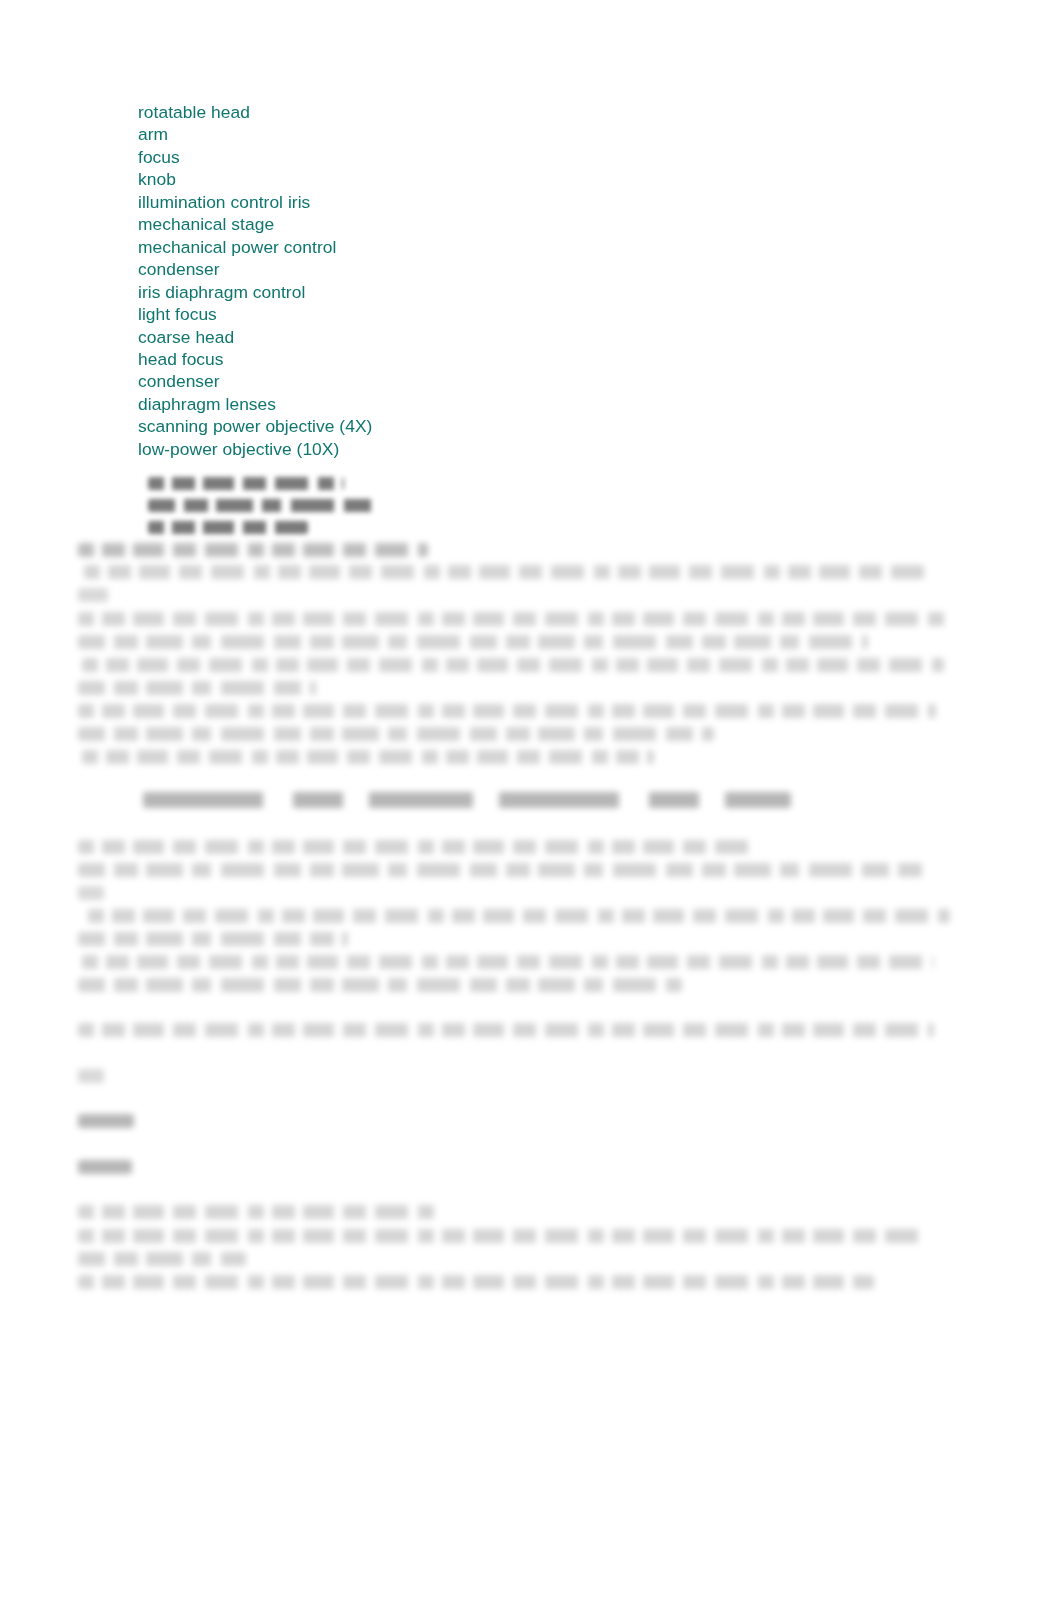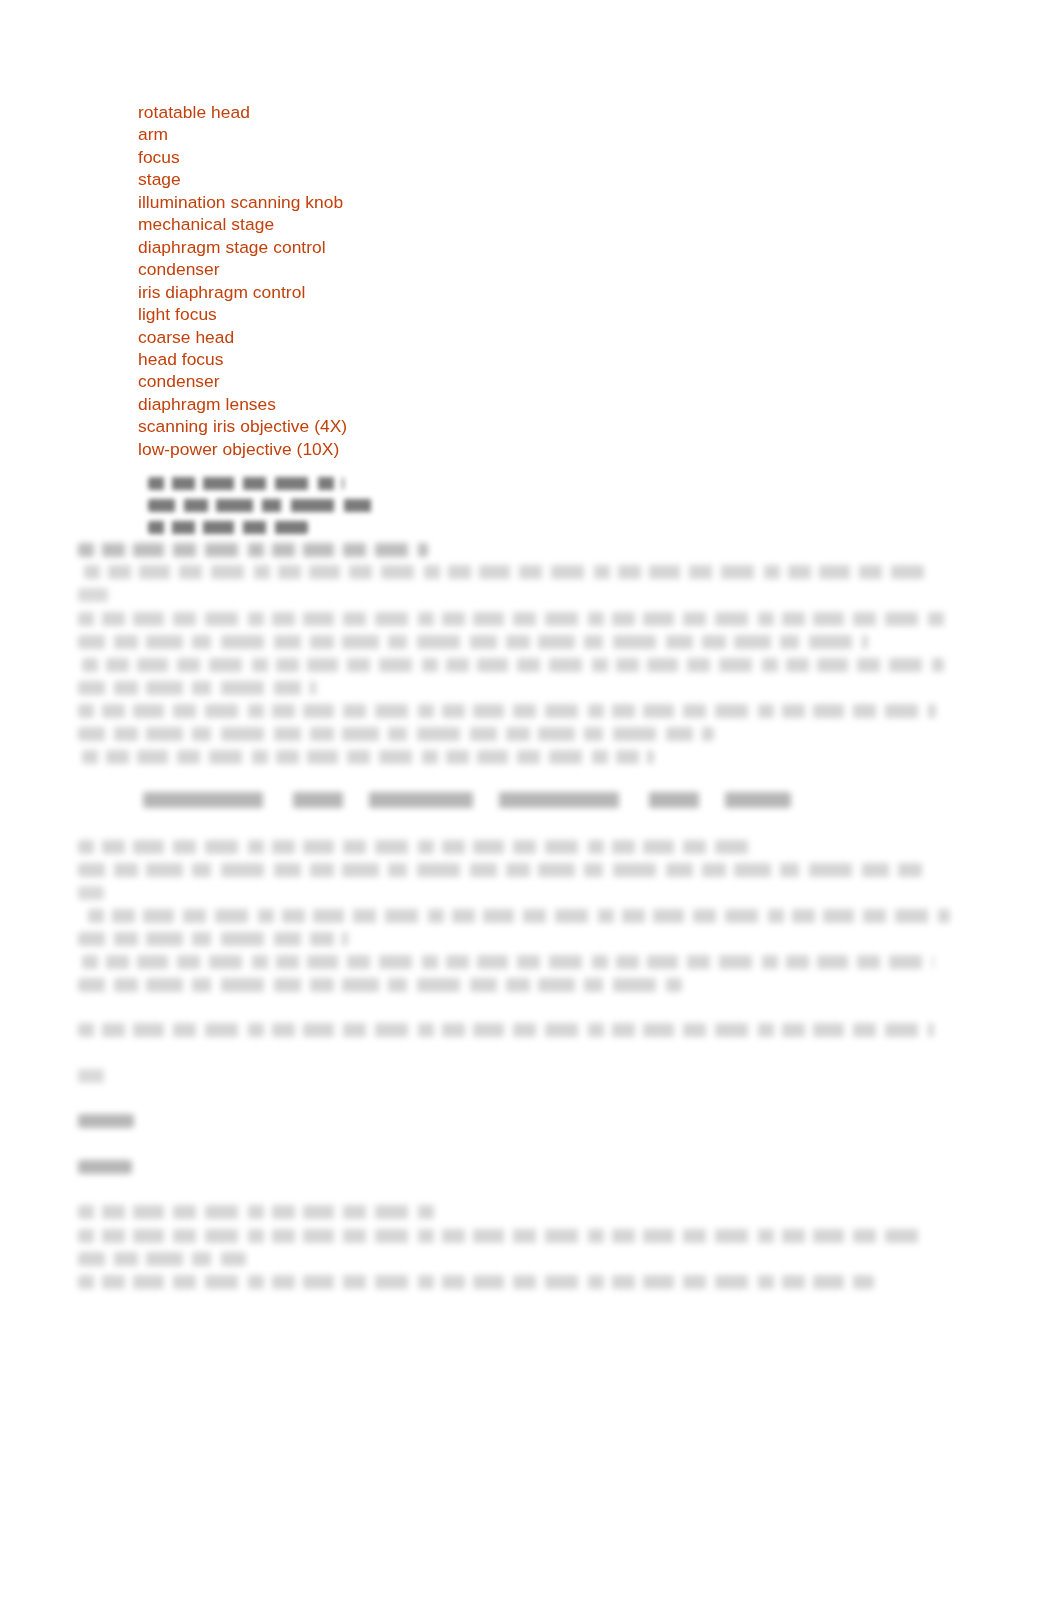--- a/index.html
+++ b/index.html
@@ -25,21 +25,21 @@
     position: absolute;
     left: 138px;
     top: 101px;
     margin: 0;
     padding: 0;
     list-style: none;
   }
   .parts-list li {
     font-size: 17.4px;
     line-height: 22.45px;
-    color: #c2410c;
+    color: #0f766e;
     white-space: nowrap;
     letter-spacing: 0.05px;
   }
 
   
   .blur-line {
     position: absolute;
     background: #6e6e6e;
     border-radius: 3px;
   }
@@ -98,32 +98,32 @@
 </style>
 </head>
 <body>
 
 <div id="page">
 
   <ul class="parts-list">
     <li>rotatable head</li>
     <li>arm</li>
     <li>focus</li>
-    <li>stage</li>
-    <li>illumination scanning knob</li>
+    <li>knob</li>
+    <li>illumination control iris</li>
     <li>mechanical stage</li>
-    <li>diaphragm stage control</li>
+    <li>mechanical power control</li>
     <li>condenser</li>
     <li>iris diaphragm control</li>
     <li>light focus</li>
     <li>coarse head</li>
     <li>head focus</li>
     <li>condenser</li>
     <li>diaphragm lenses</li>
-    <li>scanning iris objective (4X)</li>
+    <li>scanning power objective (4X)</li>
     <li>low-power objective (10X)</li>
   </ul>
 
   <div id="blurred-layer">
       <div class="blur-line b-strong words" style="left: 148px; top: 477px; width: 196px; height: 13px;"></div>
       <div class="blur-line b-strong words alt" style="left: 148px; top: 499px; width: 228px; height: 13px;"></div>
       <div class="blur-line b-strong words" style="left: 148px; top: 521px; width: 160px; height: 13px;"></div>
       <div class="blur-line b-mid words" style="left: 78px; top: 543px; width: 350px; height: 14px;"></div>
       <div class="blur-line b-soft words" style="left: 84px; top: 565px; width: 846px; height: 14px;"></div>
       <div class="blur-line b-soft" style="left: 78px; top: 588px; width: 30px; height: 14px;"></div>

